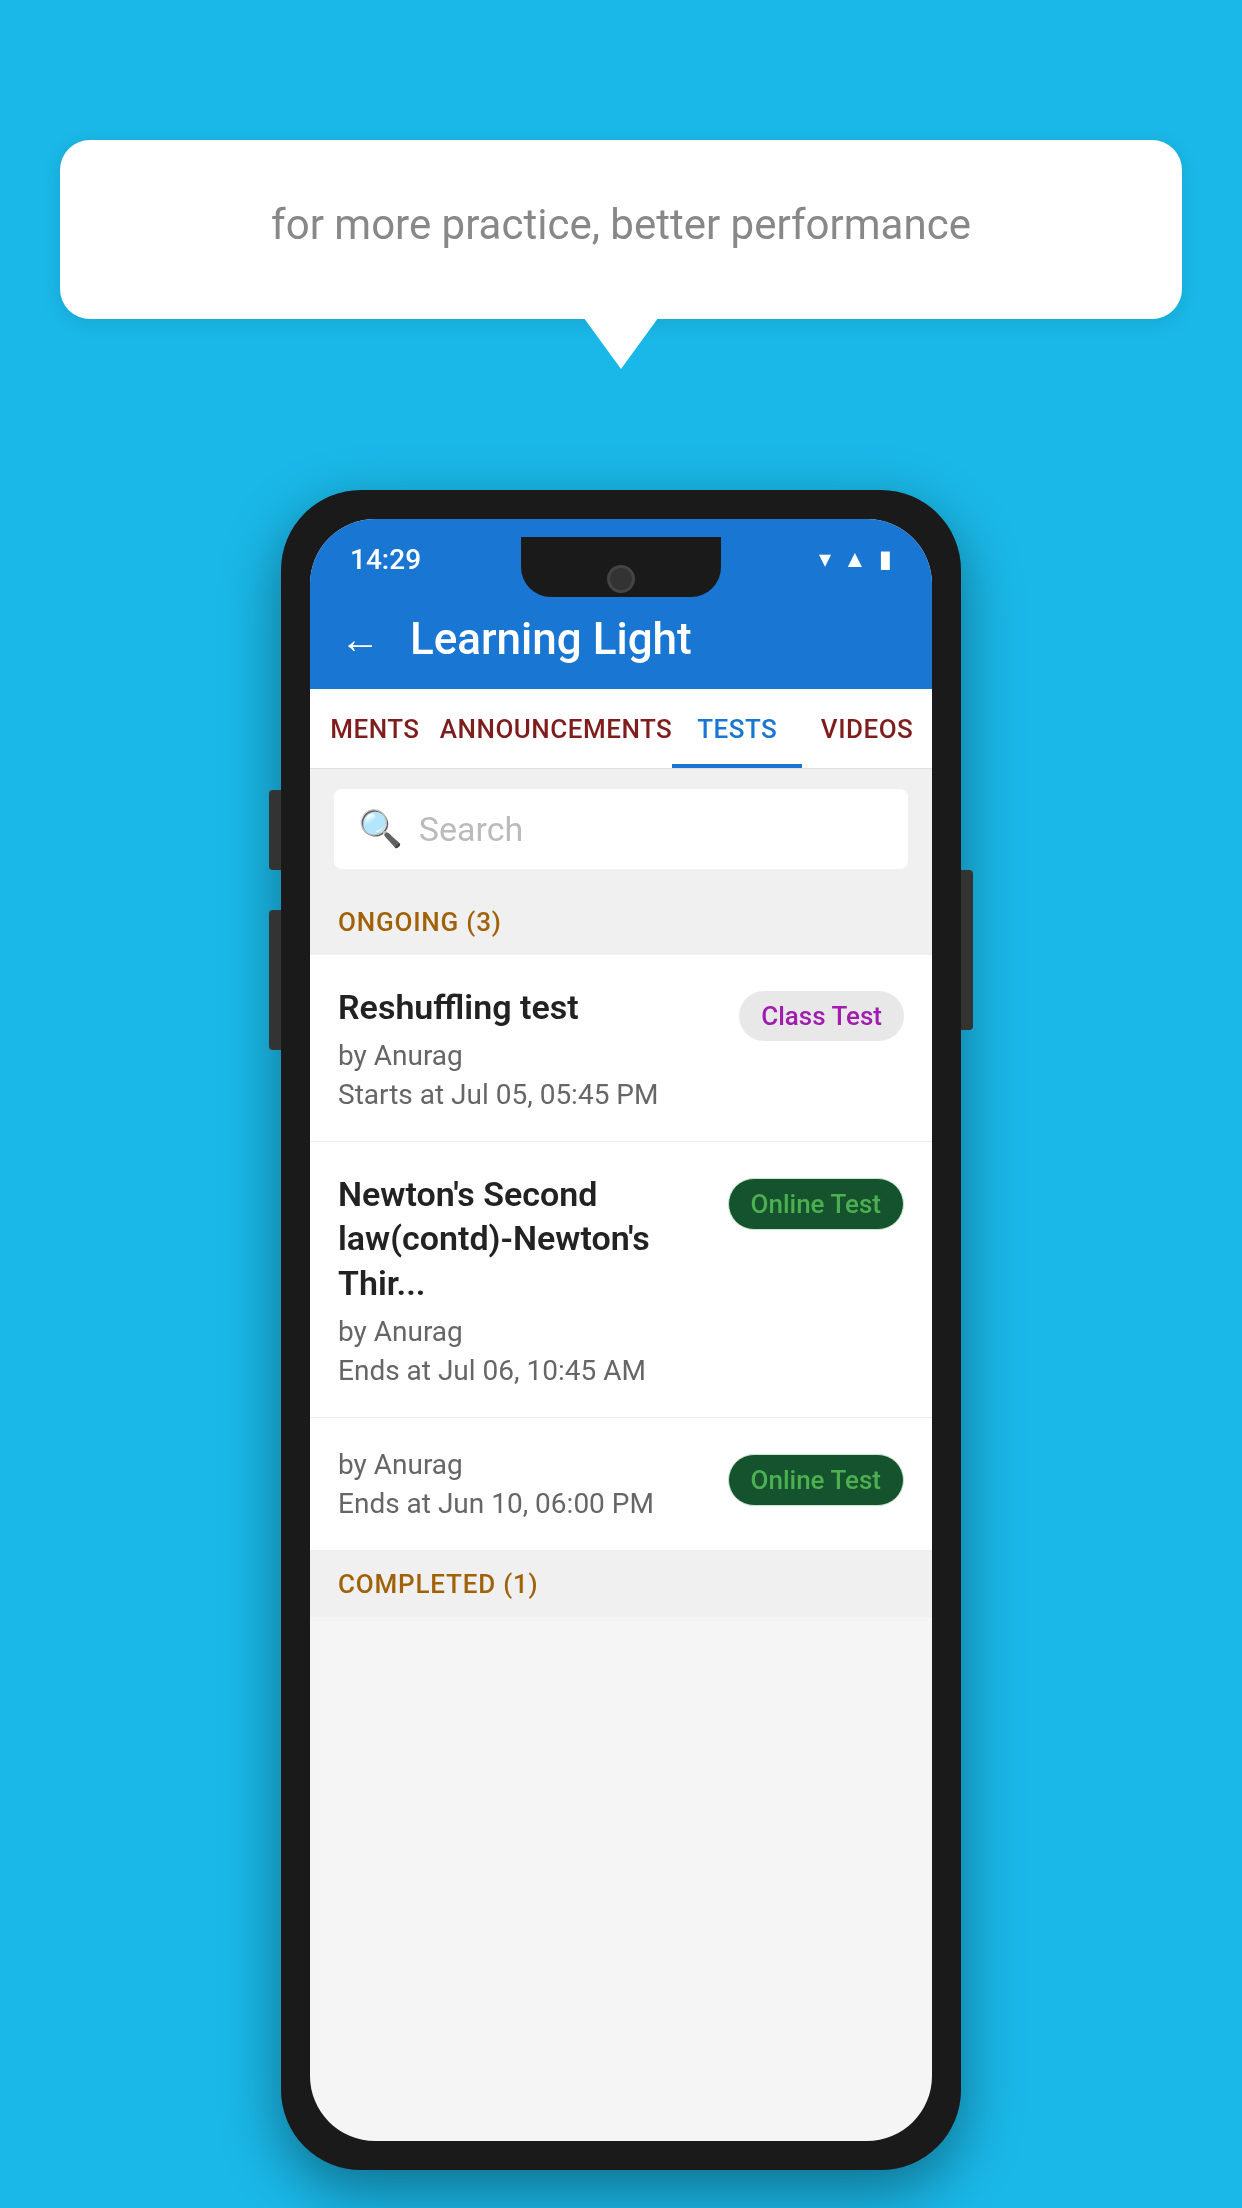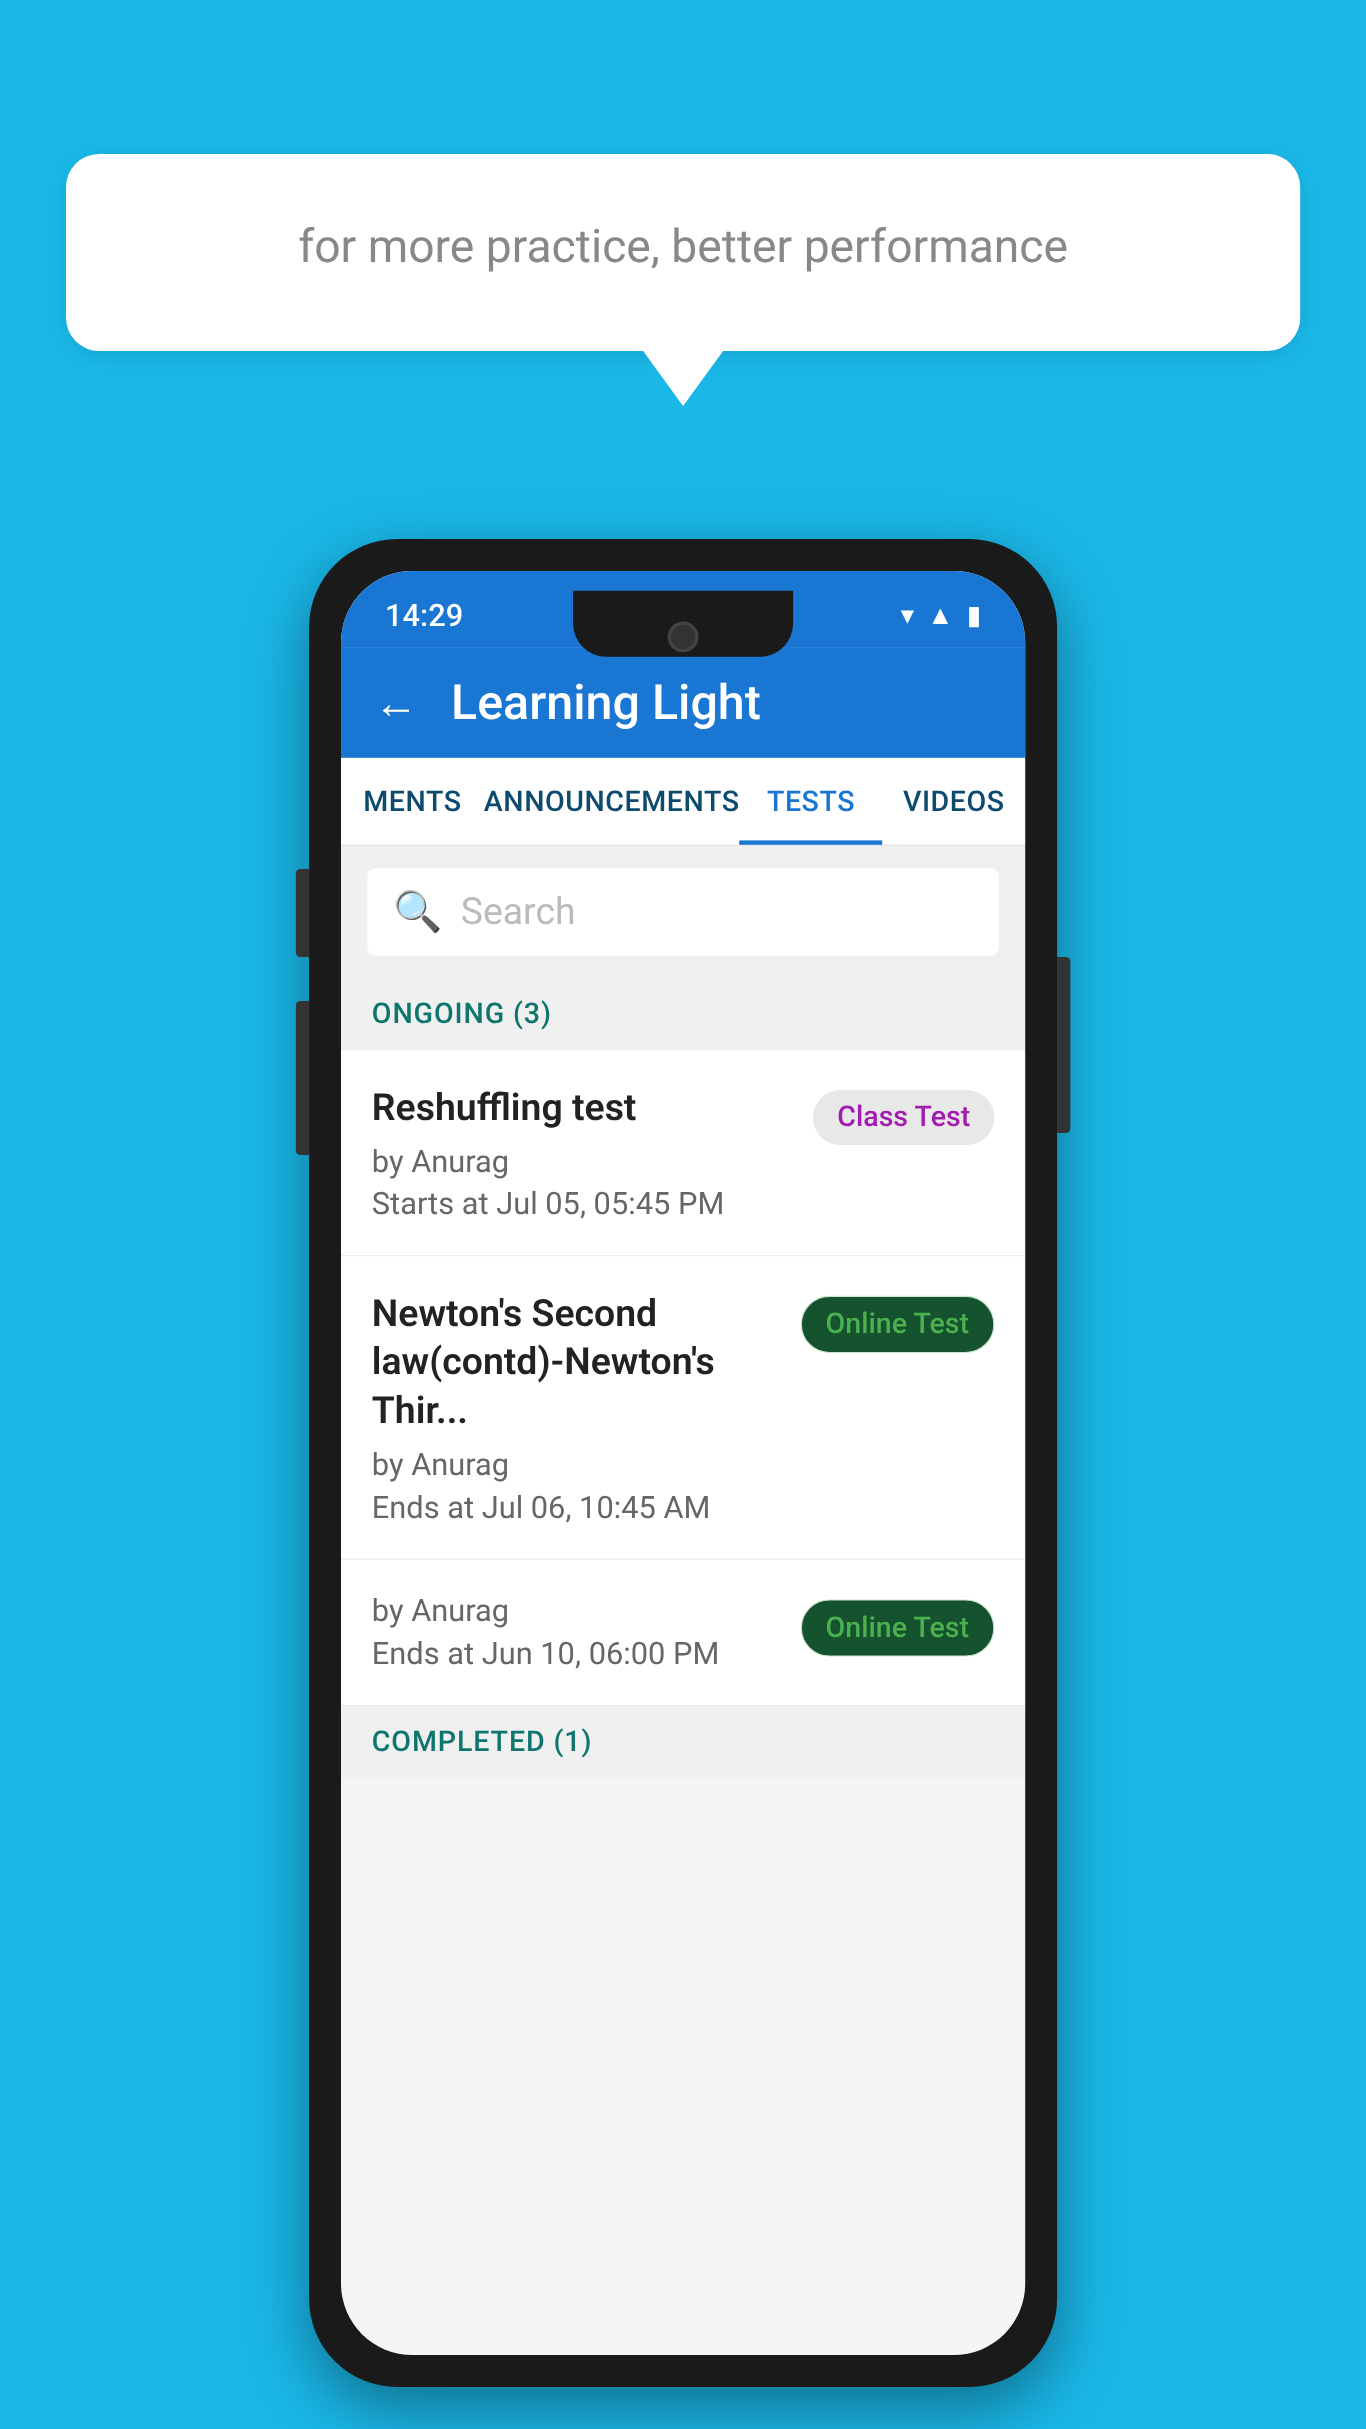--- a/index.html
+++ b/index.html
@@ -206,21 +206,21 @@
       height: 80px;
     }
 
     .tab-item {
       flex: 1;
       display: flex;
       align-items: center;
       justify-content: center;
       font-size: 26px;
       font-weight: 500;
-      color: #0c4a6e;
+      color: #7f1d1d;
       letter-spacing: 0.5px;
       cursor: pointer;
       position: relative;
     }
 
     .tab-item.active {
       color: #1976d2;
     }
 
     .tab-item.active::after {
@@ -260,21 +260,21 @@
     }
 
     
     .section-header {
       background: #f0f0f0;
       padding: 18px 28px;
     }
 
     .section-label {
       font-size: 26px;
-      color: #0f766e;
+      color: #a16207;
       font-weight: 500;
       letter-spacing: 0.8px;
     }
 
     
     .test-list {
       background: white;
     }
 
     .test-item {

